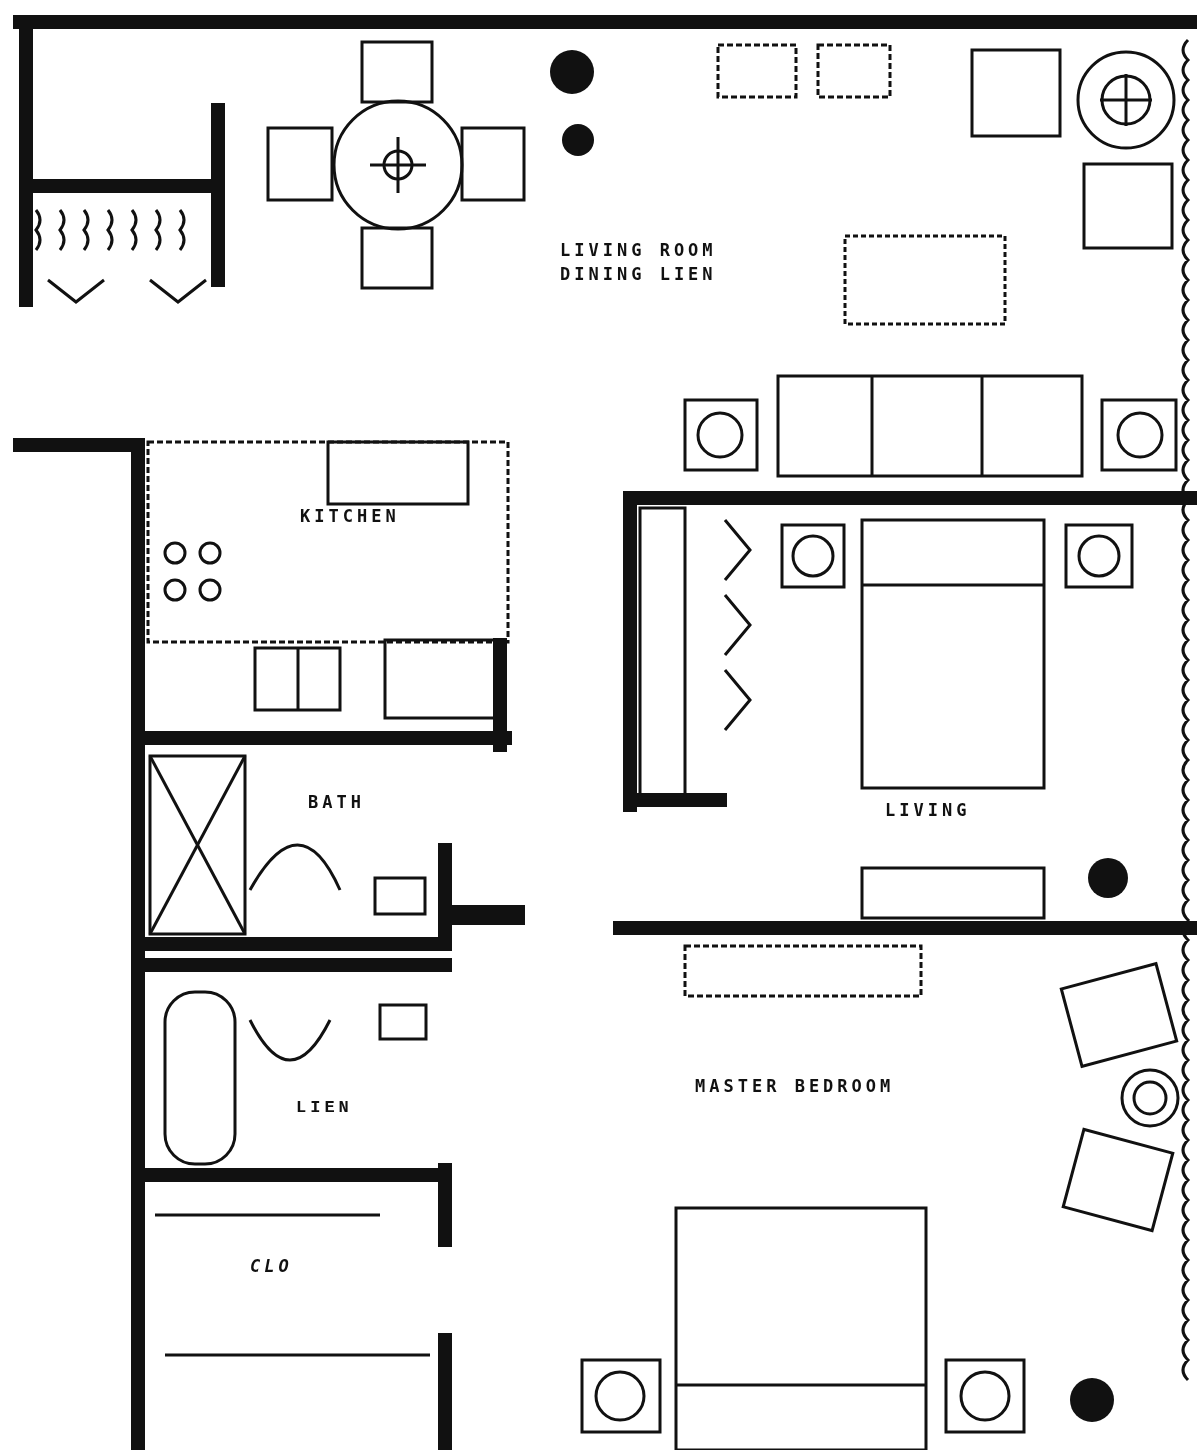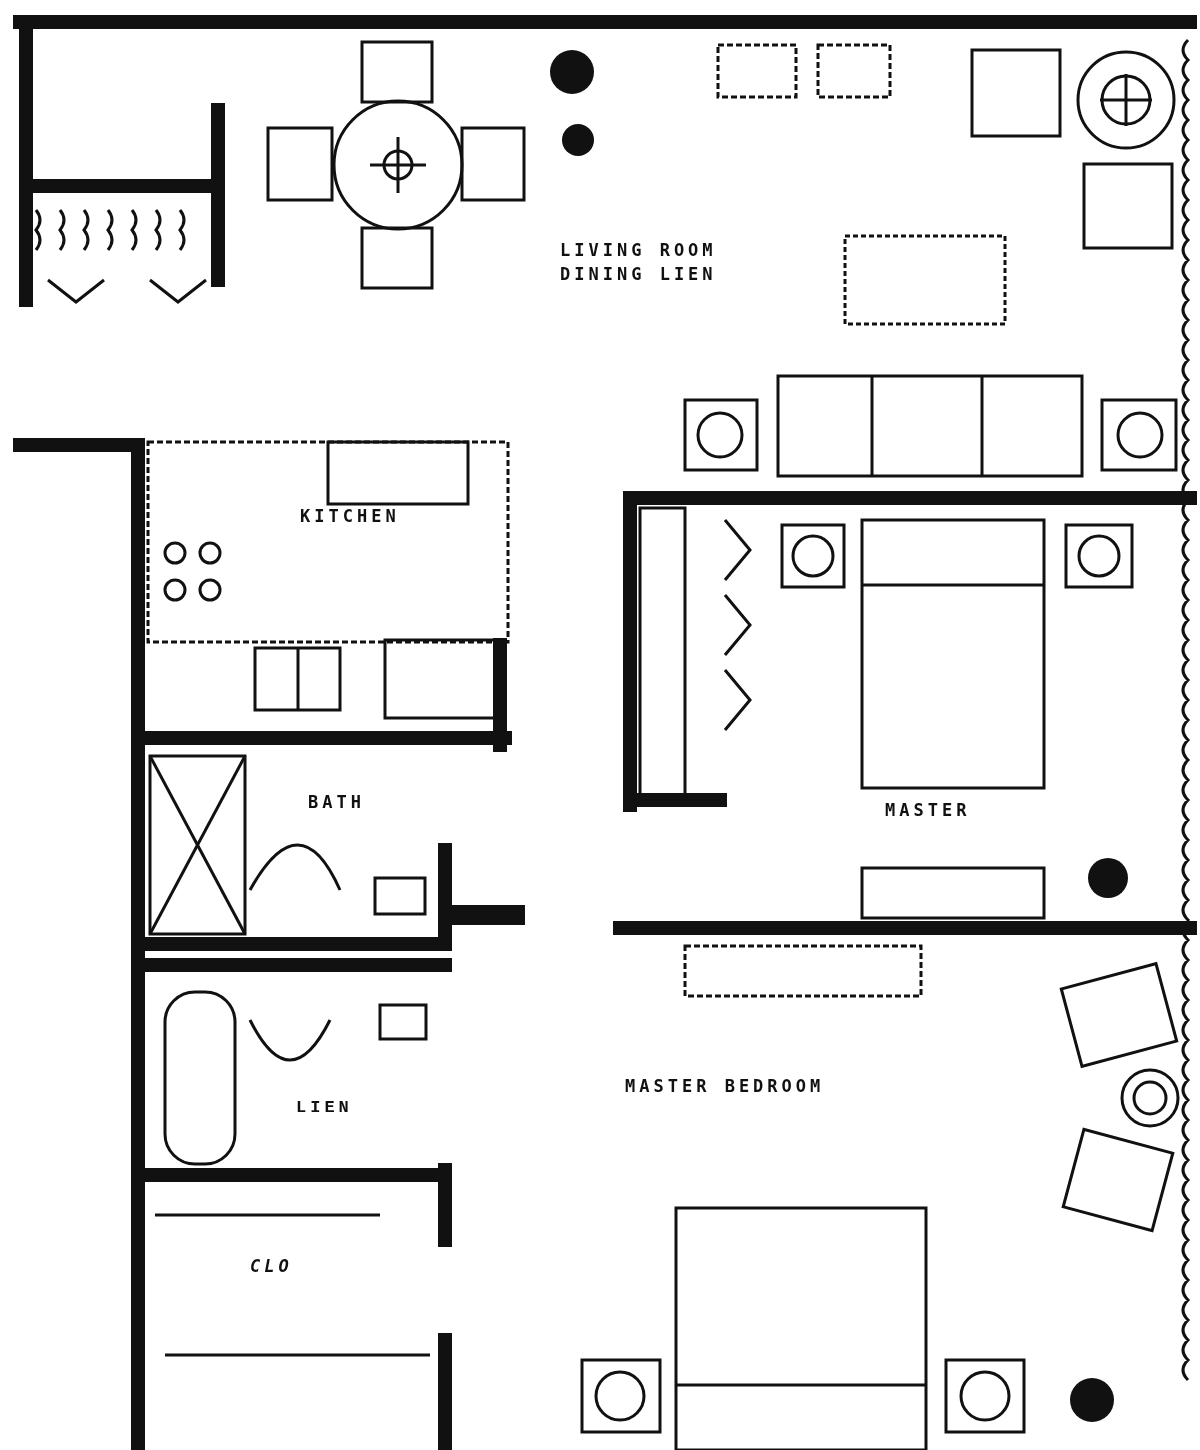--- a/index.html
+++ b/index.html
@@ -133,17 +133,17 @@
         <circle cx="1092" cy="1400" r="22"></circle>
     </g>
   </g>
 </svg>
 
 <div class="lbl" style="left:560px;top:238px;text-align:center;">
   <div>LIVING ROOM</div>
   <div>DINING LIEN</div>
 </div>
 <div class="lbl" style="left:300px;top:504px;">KITCHEN</div>
-<div class="lbl" style="left:885px;top:798px;">MASTER</div>
+<div class="lbl" style="left:885px;top:798px;">LIVING</div>
 <div class="lbl" style="left:292px;top:790px;margin-left:16px;">BATH</div>
 <div class="lbl" style="left:296px;top:1096px;font-family:Liberation Mono, monospace;">LIEN</div>
 <div class="lbl" style="left:250px;top:1254px;font-style:italic;">CLO</div>
-<div class="lbl" style="left:625px;top:1074px;">MASTER BEDROOM</div>
+<div class="lbl" style="left:695px;top:1074px;">MASTER BEDROOM</div>
 
 </body></html>

